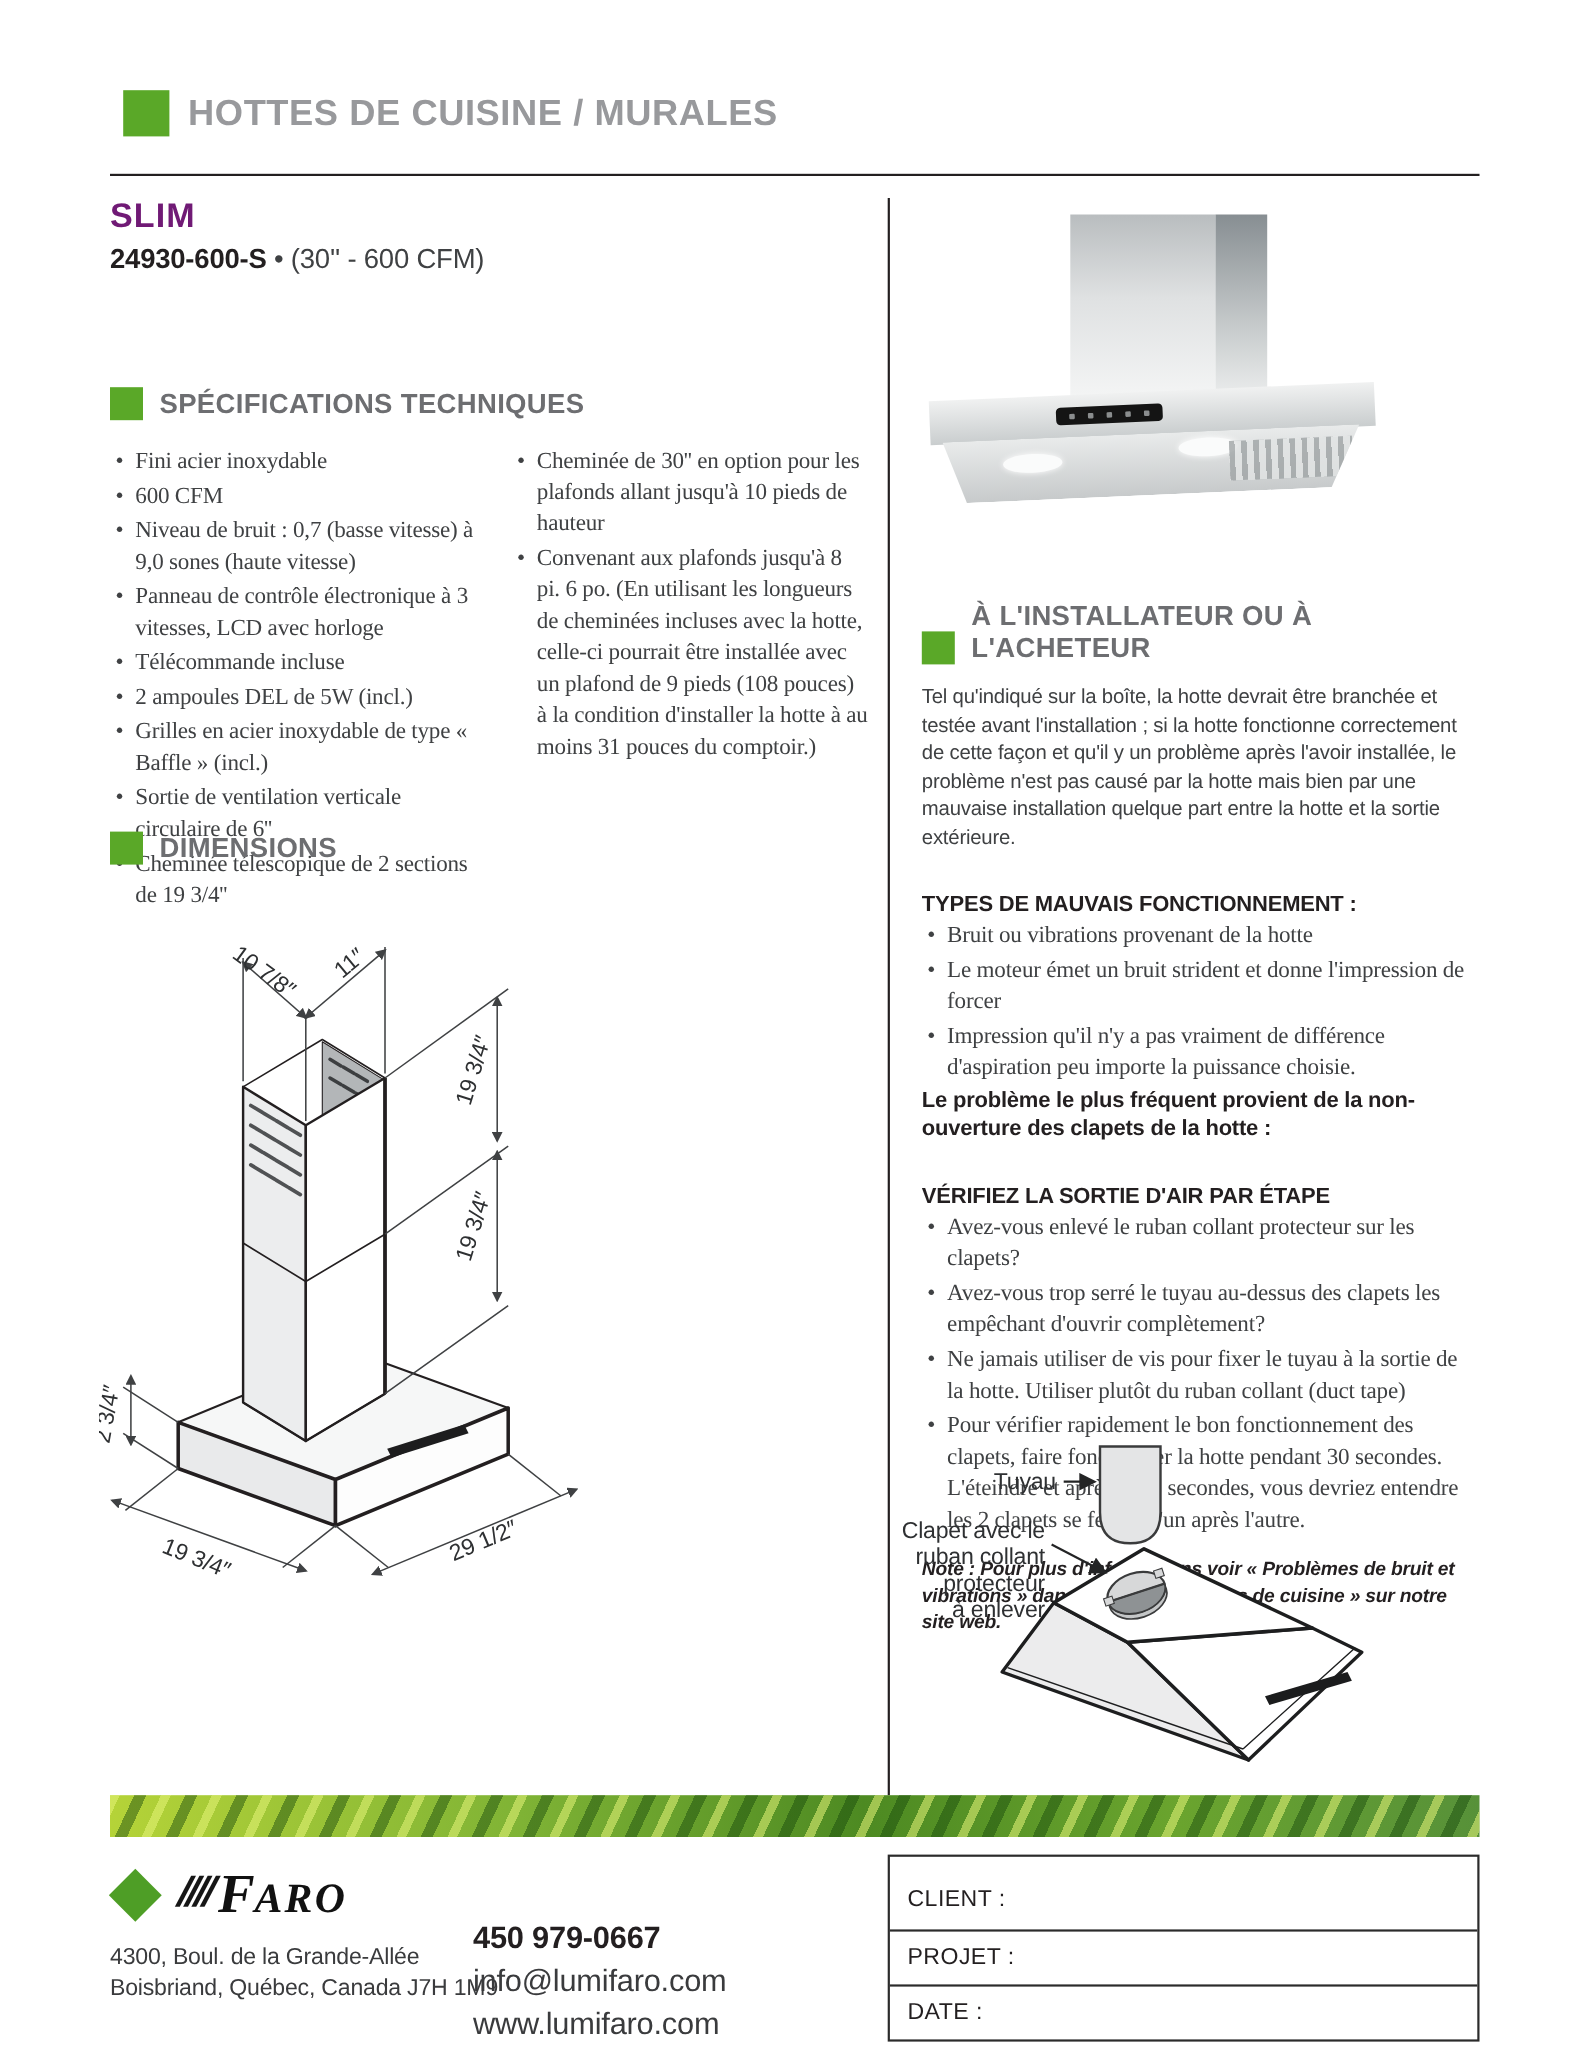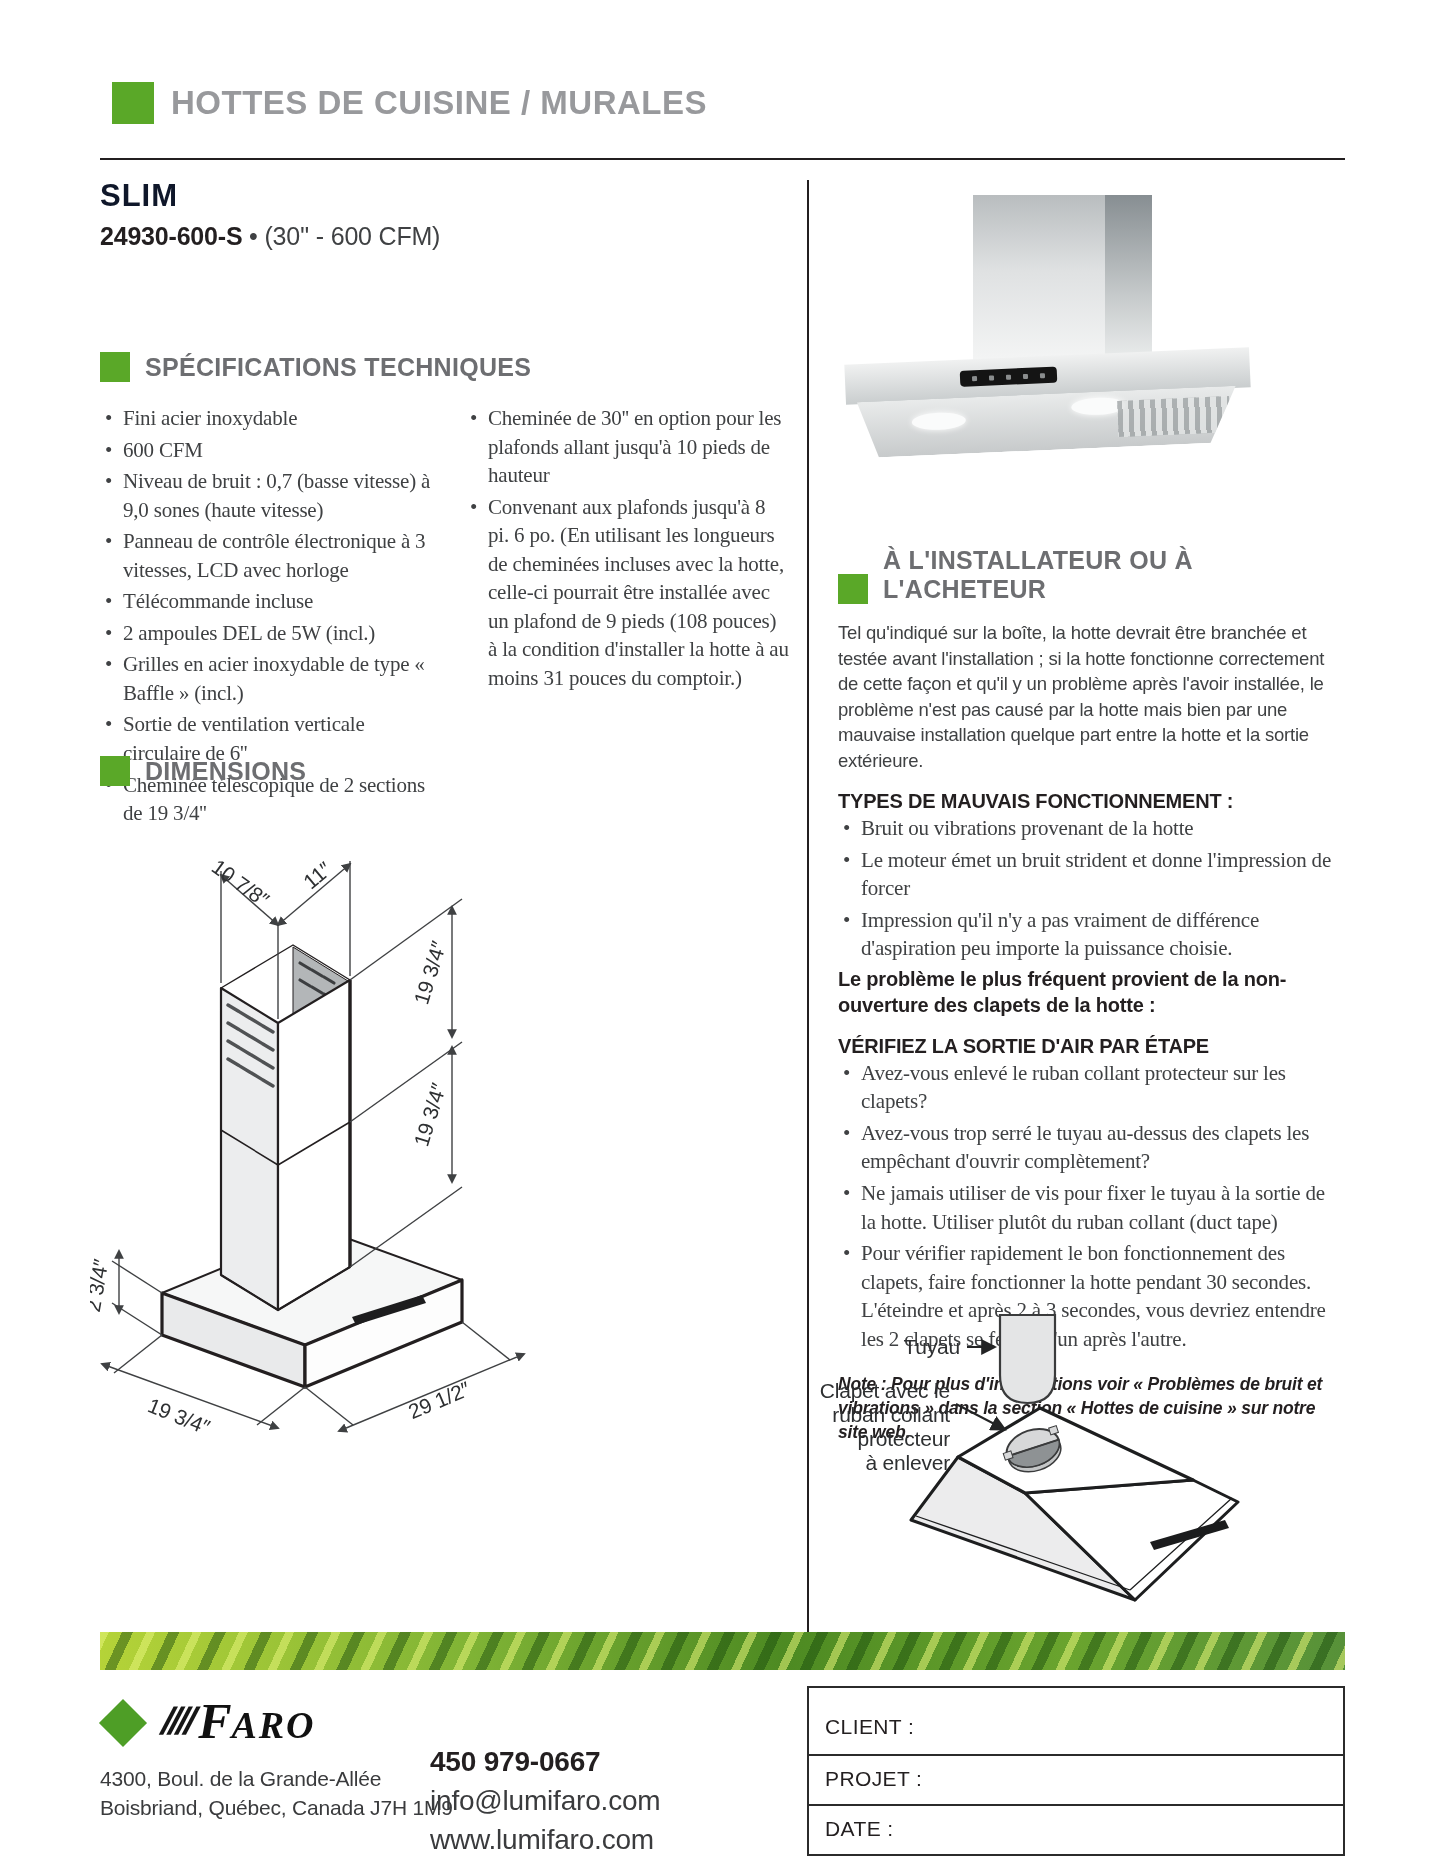--- a/index.html
+++ b/index.html
@@ -4,21 +4,21 @@
 <style>
   html,body{margin:0;padding:0;background:#ffffff;}
   .page{position:relative;width:1445px;height:1870px;background:#fff;overflow:hidden;
         font-family:"Liberation Sans","DejaVu Sans",sans-serif;color:#3f4143;letter-spacing:-0.2px;}
   
   .cat-header{position:absolute;left:100px;top:82px;display:flex;align-items:center;gap:17px;padding-left:12px;}
   .sq-lg{width:42px;height:42px;background:#5aa828;flex:0 0 auto;}
   .cat-title{font-size:33px;font-weight:bold;color:#98999c;letter-spacing:0.5px;}
   .header-rule{position:absolute;left:100px;top:158px;width:1245px;height:2px;background:#231f20;}
   .title-block{position:absolute;left:100px;top:178px;}
-  .product-name{font-size:31px;font-weight:bold;color:#0f172a;letter-spacing:1px;}
+  .product-name{font-size:31px;font-weight:bold;color:#701a75;letter-spacing:1px;}
   .product-line{font-size:25px;color:#3f4143;margin-top:8px;}
   .product-line .code{font-weight:bold;color:#231f20;}
   .v-divider{position:absolute;left:807px;top:180px;width:2px;height:1452px;background:#231f20;}
   
   .sec-head{display:flex;align-items:flex-end;gap:15px;}
   .sq-sm{width:30px;height:30px;background:#5aa828;flex:0 0 auto;}
   .sec-title{font-size:25px;font-weight:bold;color:#6d6e71;letter-spacing:0.3px;}
   
   .specs{position:absolute;left:100px;top:352px;width:700px;}
   .specs-cols{display:flex;gap:20px;margin-top:22px;}
@@ -28,21 +28,21 @@
   ul.blist li{position:relative;padding-left:23px;margin-bottom:3px;}
   ul.blist li::before{content:"•";position:absolute;left:5px;top:0;}
   
   .dims-head{position:absolute;left:100px;top:756px;}
   .dims-svg{position:absolute;left:90px;top:835px;width:600px;height:680px;}
   .dims-svg text{font-size:21px;fill:#2e3032;}
   
   .installer{position:absolute;left:838px;top:546px;width:500px;}
   .installer p.intro{margin:16px 0 0 0;font-size:18.5px;line-height:1.38;}
   .sub-bold{font-size:20px;font-weight:bold;color:#231f20;line-height:1.3;}
-  .mt26{margin-top:15px;} .mt6{margin-top:6px;} .mt4{margin-top:4px;}
+  .mt26{margin-top:36px;} .mt6{margin-top:6px;} .mt4{margin-top:4px;}
   .note{margin-top:20px;font-size:17.5px;font-weight:bold;font-style:italic;color:#231f20;line-height:1.35;}
   .clapet-svg{position:absolute;left:810px;top:1280px;width:560px;height:345px;}
   .clapet-svg text{font-size:21px;fill:#2e3032;}
   
   .photo{position:absolute;left:840px;top:170px;width:580px;height:330px;}
   .ph-chimney{position:absolute;left:133px;top:25px;width:132px;height:168px;
               background:linear-gradient(180deg,#b9bdbf 0%,#dfe1e2 45%,#f4f5f5 100%);}
   .ph-chimney-r{position:absolute;left:265px;top:25px;width:47px;height:168px;
               background:linear-gradient(180deg,#878e92 0%,#c6cacb 60%,#eceeee 100%);}
   .ph-hood-top{position:absolute;left:5px;top:186px;width:405px;height:40px;transform:rotate(-2.5deg);

